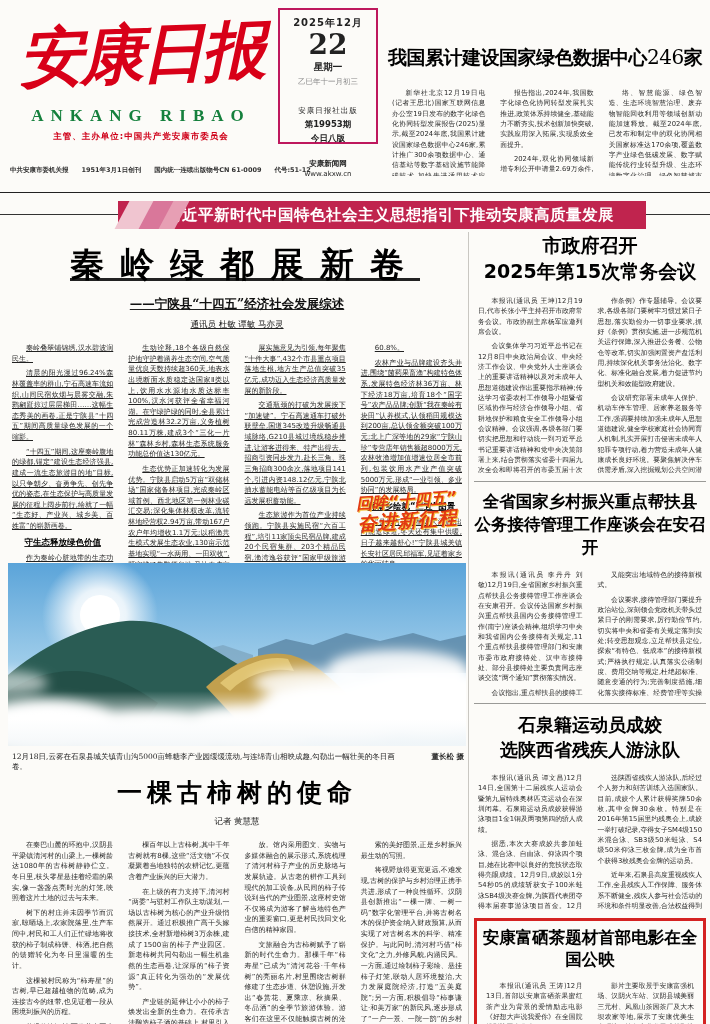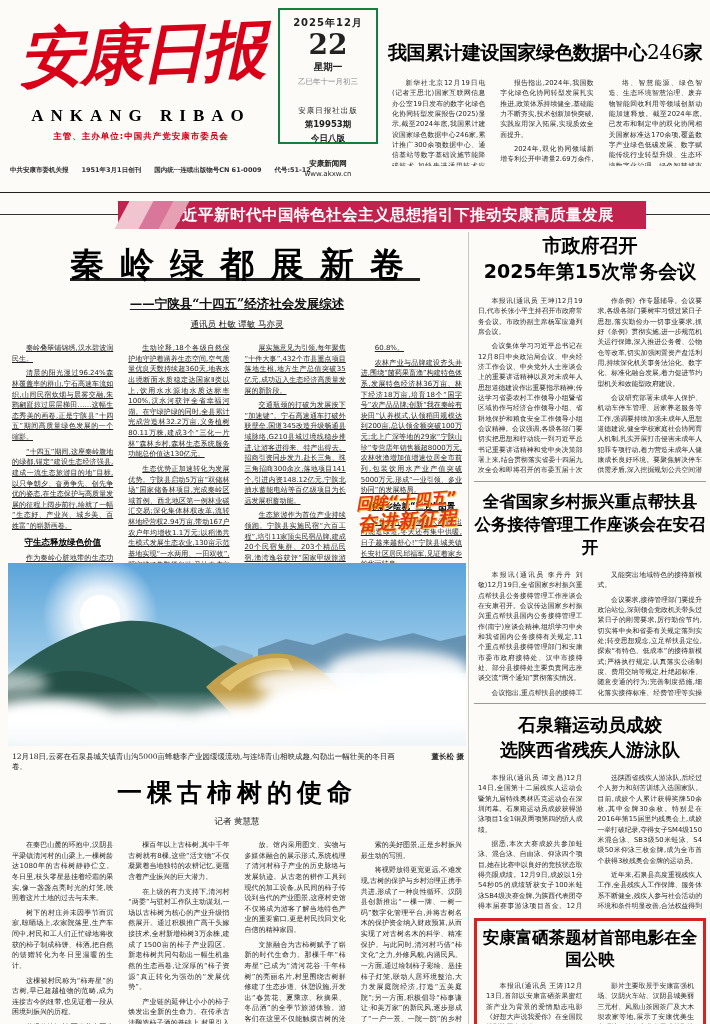--- a/index.html
+++ b/index.html
@@ -3,38 +3,38 @@
 <meta charset="utf-8">
 <style>
   html,body{margin:0;padding:0;background:#e8e6e0;}
   .page{position:relative;width:710px;height:1024px;margin:0 auto;background:#fcfbf8;
         font-family:"DejaVu Sans","Liberation Sans",sans-serif;color:#222;overflow:hidden;}
   
   .brand-block{position:absolute;left:8px;top:4px;width:266px;height:158px;text-align:center;}
   .brand{font-family:"DejaVu Serif","Liberation Serif",serif;font-style:italic;font-weight:900;
          font-size:64px;line-height:100px;color:#d80018;letter-spacing:-3px;transform:rotate(-2deg);}
   .brand-en{font-family:"Liberation Serif","DejaVu Serif",serif;font-weight:700;font-size:17px;
-            letter-spacing:7px;color:#000000;margin-top:2px;}
+            letter-spacing:7px;color:#15803d;margin-top:2px;}
   .brand-org{font-size:8.5px;font-weight:700;color:#cf0018;margin-top:5px;letter-spacing:1px;}
   .masthead-meta{position:absolute;left:10px;top:166px;width:360px;font-size:6.5px;color:#333;
                  white-space:nowrap;font-weight:700;}
-  .datebox{position:absolute;left:278px;top:8px;width:100px;height:136px;border:2px solid #15803d;
+  .datebox{position:absolute;left:278px;top:8px;width:100px;height:136px;border:2px solid #be185d;
            text-align:center;padding-top:6px;box-sizing:border-box;font-size:8.5px;color:#222;}
   .datebox .db-month{font-weight:700;font-size:10px;letter-spacing:1px;}
   .datebox .db-day{font-size:28px;font-weight:700;line-height:30px;font-family:"DejaVu Serif",serif;}
   .datebox .db-week{font-weight:700;font-size:9.5px;margin-top:1px;}
   .datebox .db-lunar{color:#8a8a8a;font-size:7.5px;margin-top:3px;}
   .datebox .db-pub{font-family:"DejaVu Serif",serif;font-size:7.5px;margin-top:19px;letter-spacing:1px;}
   .datebox .db-issue{font-weight:700;font-size:8.5px;margin-top:3px;}
   .datebox .db-pages{font-weight:700;font-size:8.5px;margin-top:2px;}
   .datebox .db-site{font-weight:700;font-size:7.5px;margin-top:14px;font-family:Liberation Serif, serif;}
   .datebox .db-url{font-size:7px;margin-top:1px;}
   
   .top-story{position:absolute;left:388px;top:40px;width:318px;}
-  .top-story h1{margin:0 0 10px 0;font-size:19px;line-height:24px;letter-spacing:-0.5px;
+  .top-story h1{margin:0 0 10px 0;font-size:19px;line-height:34px;letter-spacing:-0.5px;
                 white-space:nowrap;color:#000;}
   .top-story h1 .num{font-family:"DejaVu Serif",serif;font-weight:400;font-size:20px;}
   .rule-top{position:absolute;left:0;top:192px;width:710px;height:1px;background:#222;}
   
   .cols{display:flex;gap:7px;overflow:hidden;text-align:justify;}
   .cols .col{flex:1 1 0;min-width:0;}
   .cols p{margin:4px;text-indent:2em;font-size:7px;line-height:1.52;color:#2a2a2a;}
   .cols h4{margin:5px 0 4px 0;font-size:8.5px;text-align:center;color:#000;}
   .top-story .cols{height:92px;}
   .top-story .cols p{font-size:6.8px;}

